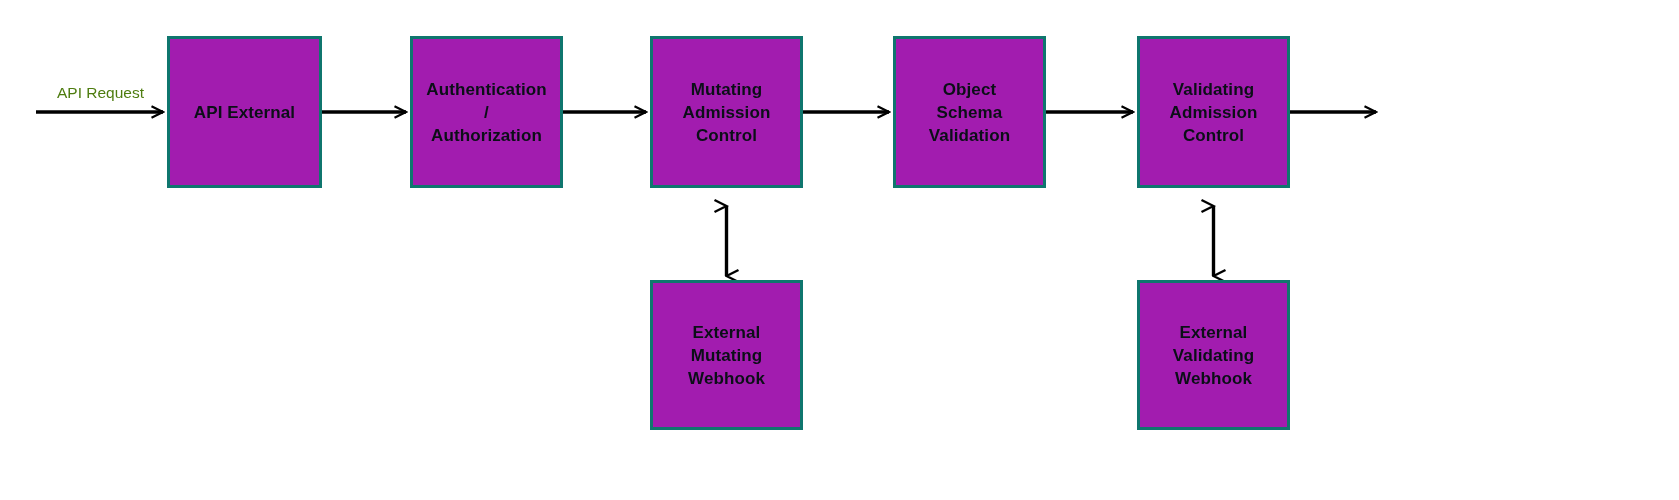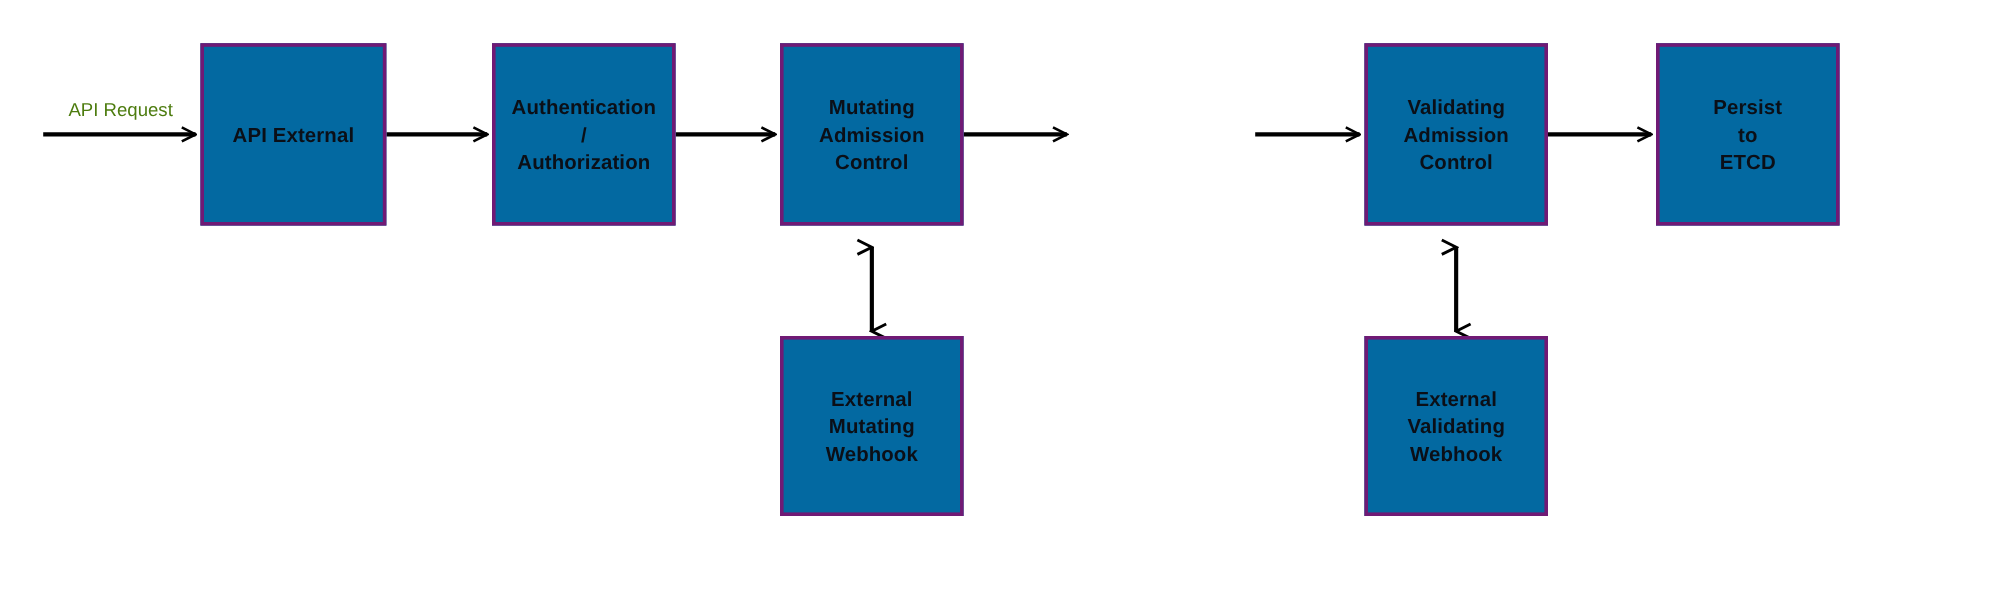--- a/index.html
+++ b/index.html
@@ -21,22 +21,22 @@
   #diagram-svg {
     position: absolute;
     left: 0;
     top: 0;
     width: 1679px;
     height: 500px;
   }
   .node-box {
     position: absolute;
     box-sizing: border-box;
-    background: #0369a1;
-    border: 3px solid #701a75;
+    background: #a21caf;
+    border: 3px solid #0f766e;
     display: flex;
     align-items: center;
     justify-content: center;
     text-align: center;
   }
   .node-label {
     font-family: "Liberation Sans", sans-serif;
     font-weight: bold;
     font-size: 17px;
     line-height: 23px;
@@ -119,32 +119,32 @@
 /
 Authorization</span>
   </div>
 
   <div class="node-box" style="left:650px; top:36px; width:153px; height:152px;">
     <span class="node-label">Mutating
 Admission
 Control</span>
   </div>
 
+  <div class="node-box" style="left:893px; top:36px; width:153px; height:152px;">
+    <span class="node-label">Object
+Schema
+Validation</span>
+  </div>
 
   <div class="node-box" style="left:1137px; top:36px; width:153px; height:152px;">
     <span class="node-label">Validating
 Admission
 Control</span>
   </div>
 
-  <div class="node-box" style="left:1380px; top:36px; width:153px; height:152px;">
-    <span class="node-label">Persist
-to
-ETCD</span>
-  </div>
 
   <div class="node-box" style="left:650px; top:280px; width:153px; height:150px;">
     <span class="node-label">External
 Mutating
 Webhook</span>
   </div>
 
   <div class="node-box" style="left:1137px; top:280px; width:153px; height:150px;">
     <span class="node-label">External
 Validating

